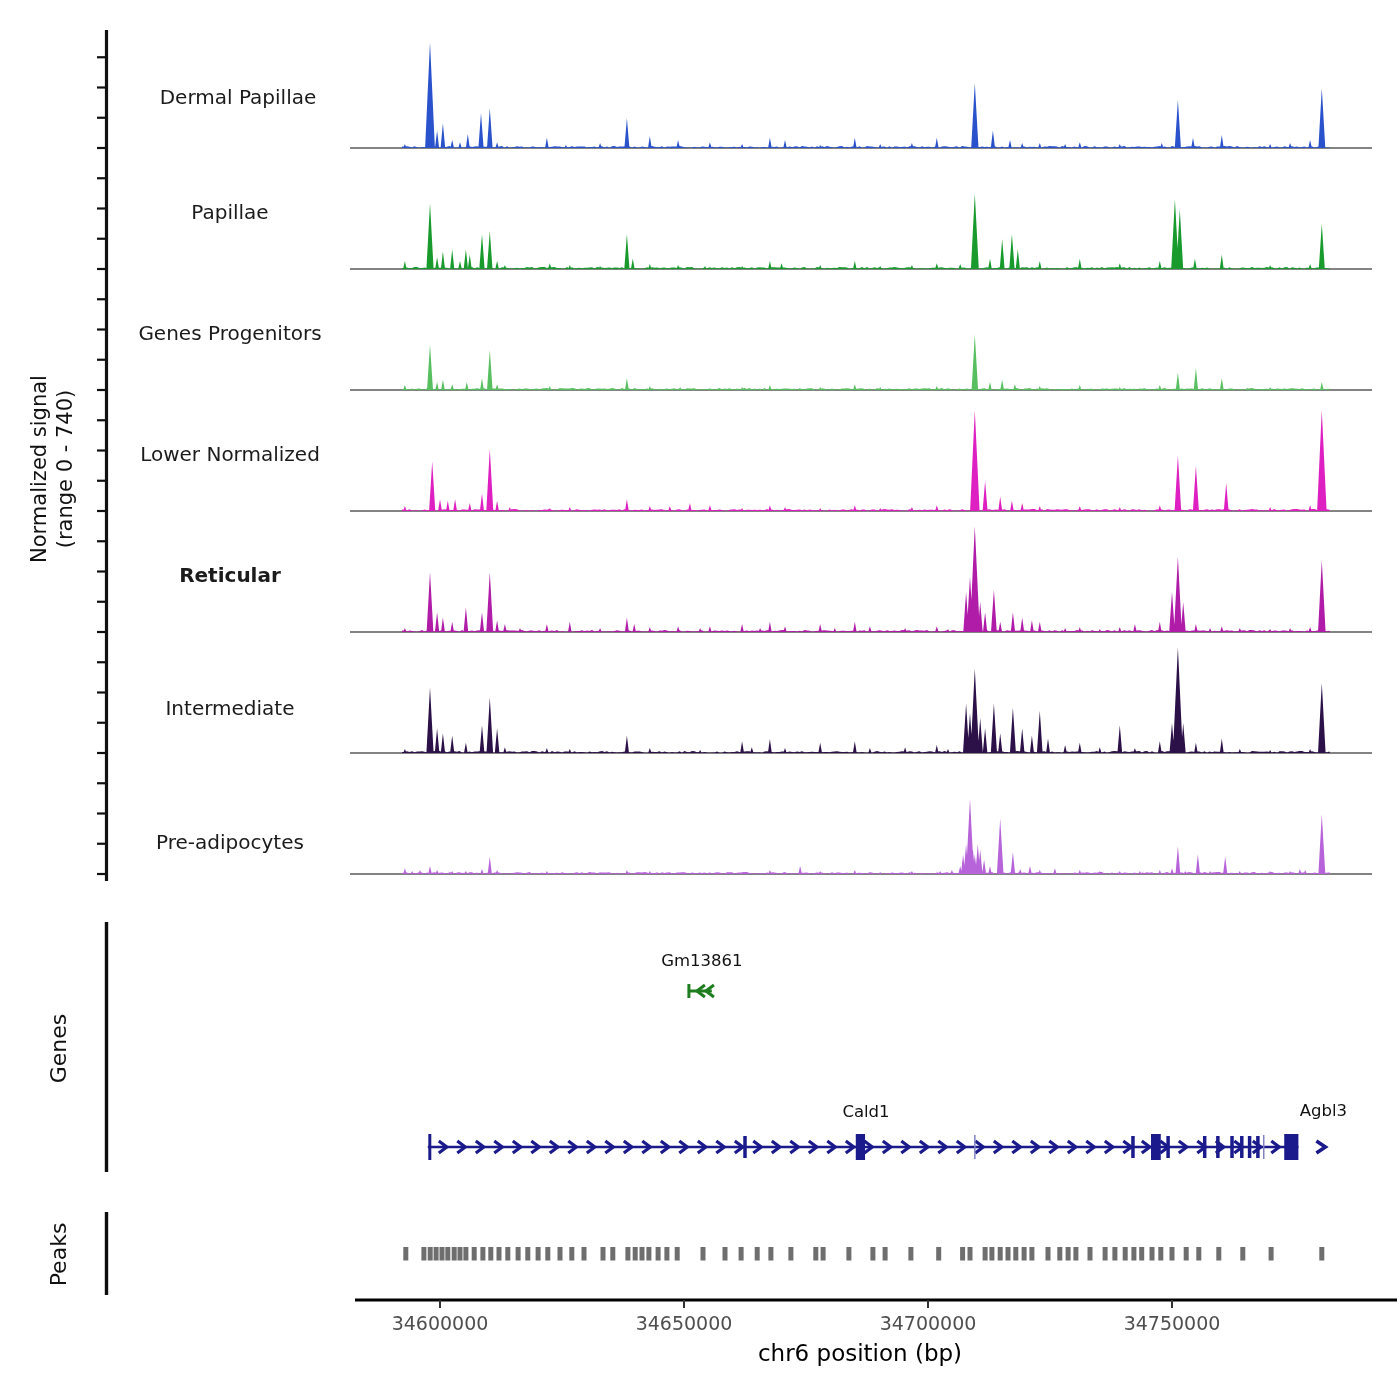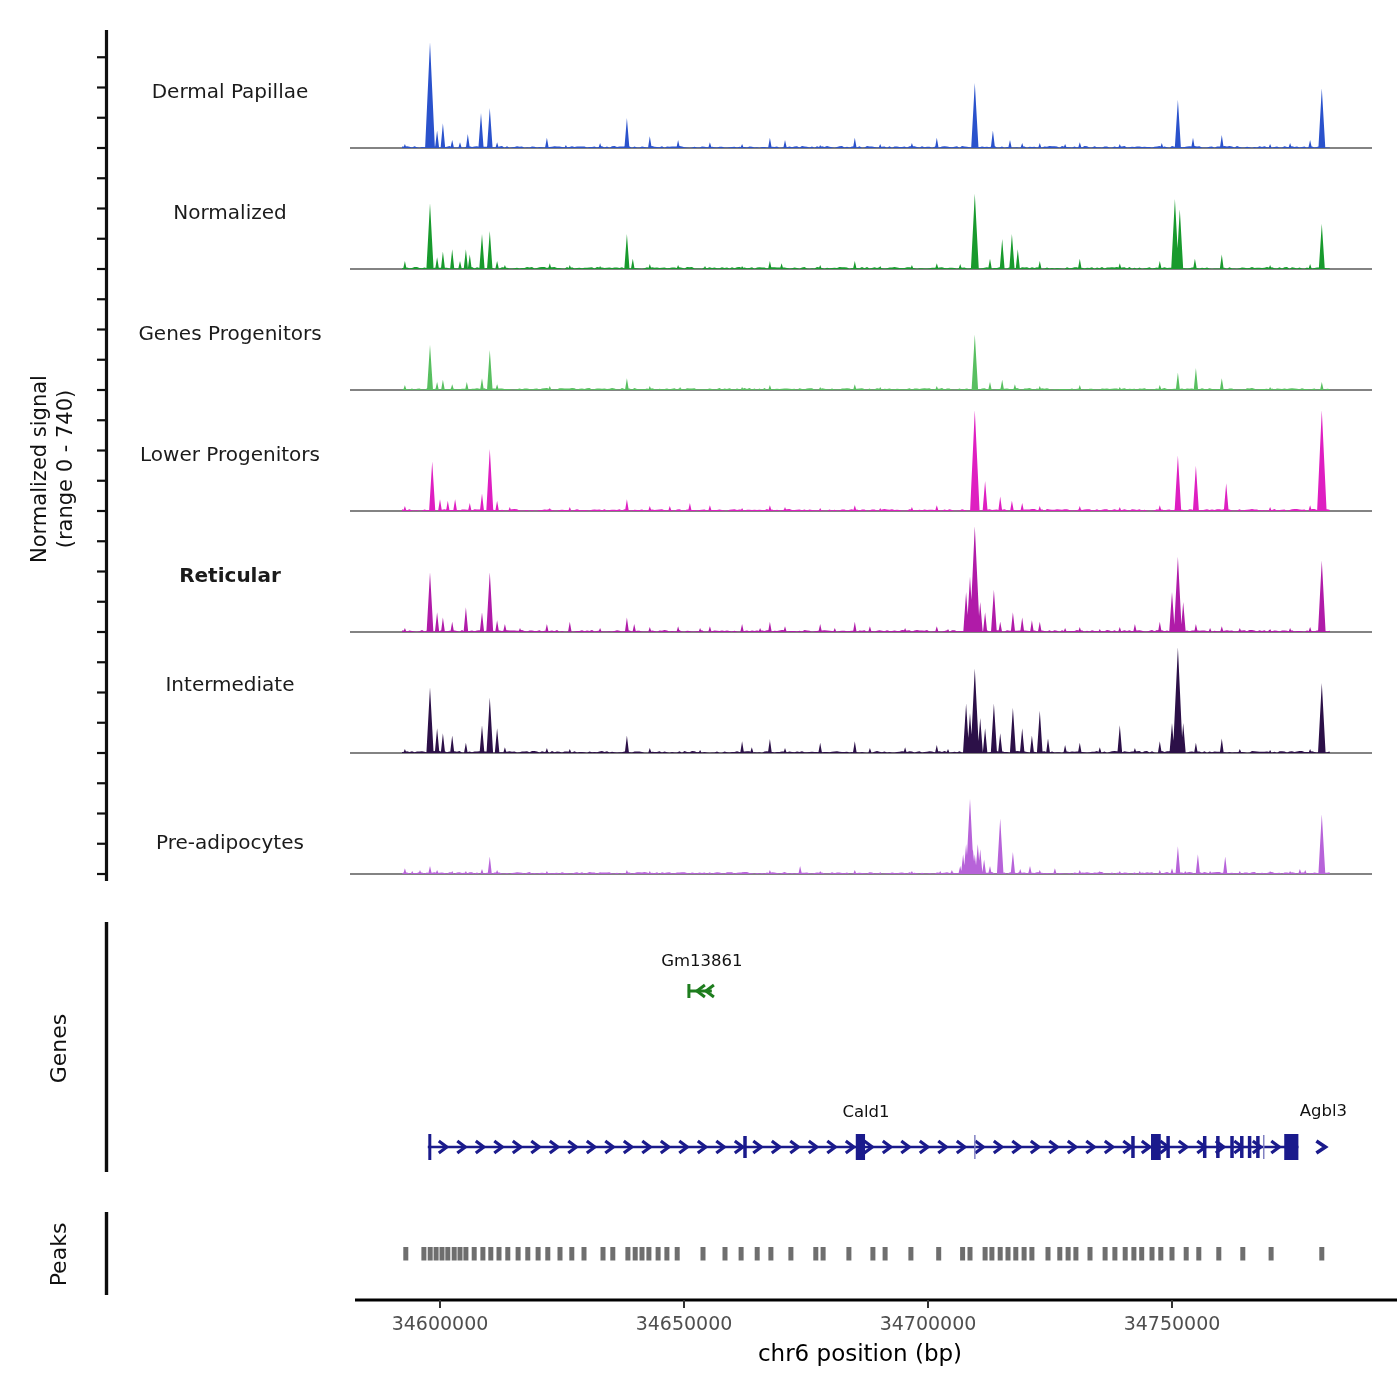--- a/index.html
+++ b/index.html
@@ -256,20 +256,20 @@
     </svg>
 
   <div class="ylabel">
     <span>Normalized signal</span><br>
     <span>(range 0 - 740)</span>
   </div>
 
   <div class="side-label genes">Genes</div>
   <div class="side-label peaks">Peaks</div>
   <div class="xtitle">chr6 position (bp)</div>
-<div class="track-label" style="top: 79px;">Dermal Papillae</div>
-    <div class="track-label" style="top: 200px;">Normalized</div>
+<div class="track-label" style="top: 85px; padding-left: 8px;">Dermal Papillae</div>
+    <div class="track-label" style="top: 200px;">Papillae</div>
     <div class="track-label" style="top: 321px;">Genes Progenitors</div>
-    <div class="track-label" style="top: 442px;">Lower Progenitors</div>
+    <div class="track-label" style="top: 442px;">Lower Normalized</div>
     <div class="track-label" style="top: 563px; font-weight: bold;">Reticular</div>
-    <div class="track-label" style="top: 672px;">Intermediate</div>
+    <div class="track-label" style="top: 696px;">Intermediate</div>
     <div class="track-label" style="top: 830px;">Pre-adipocytes</div>
   </div>
 
 </body></html>

